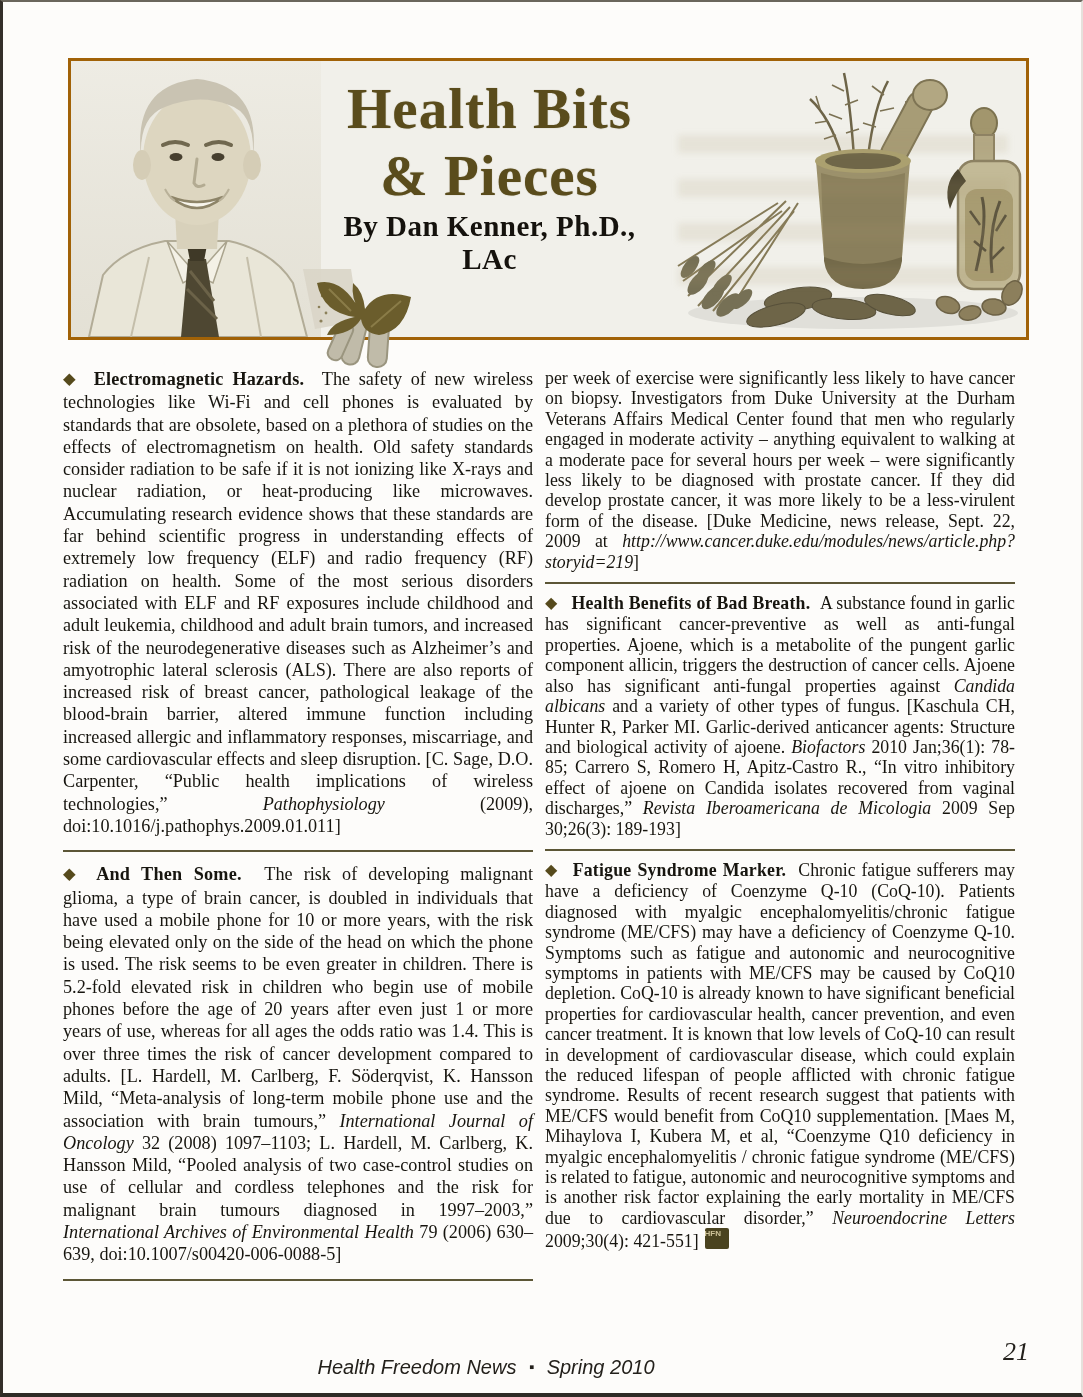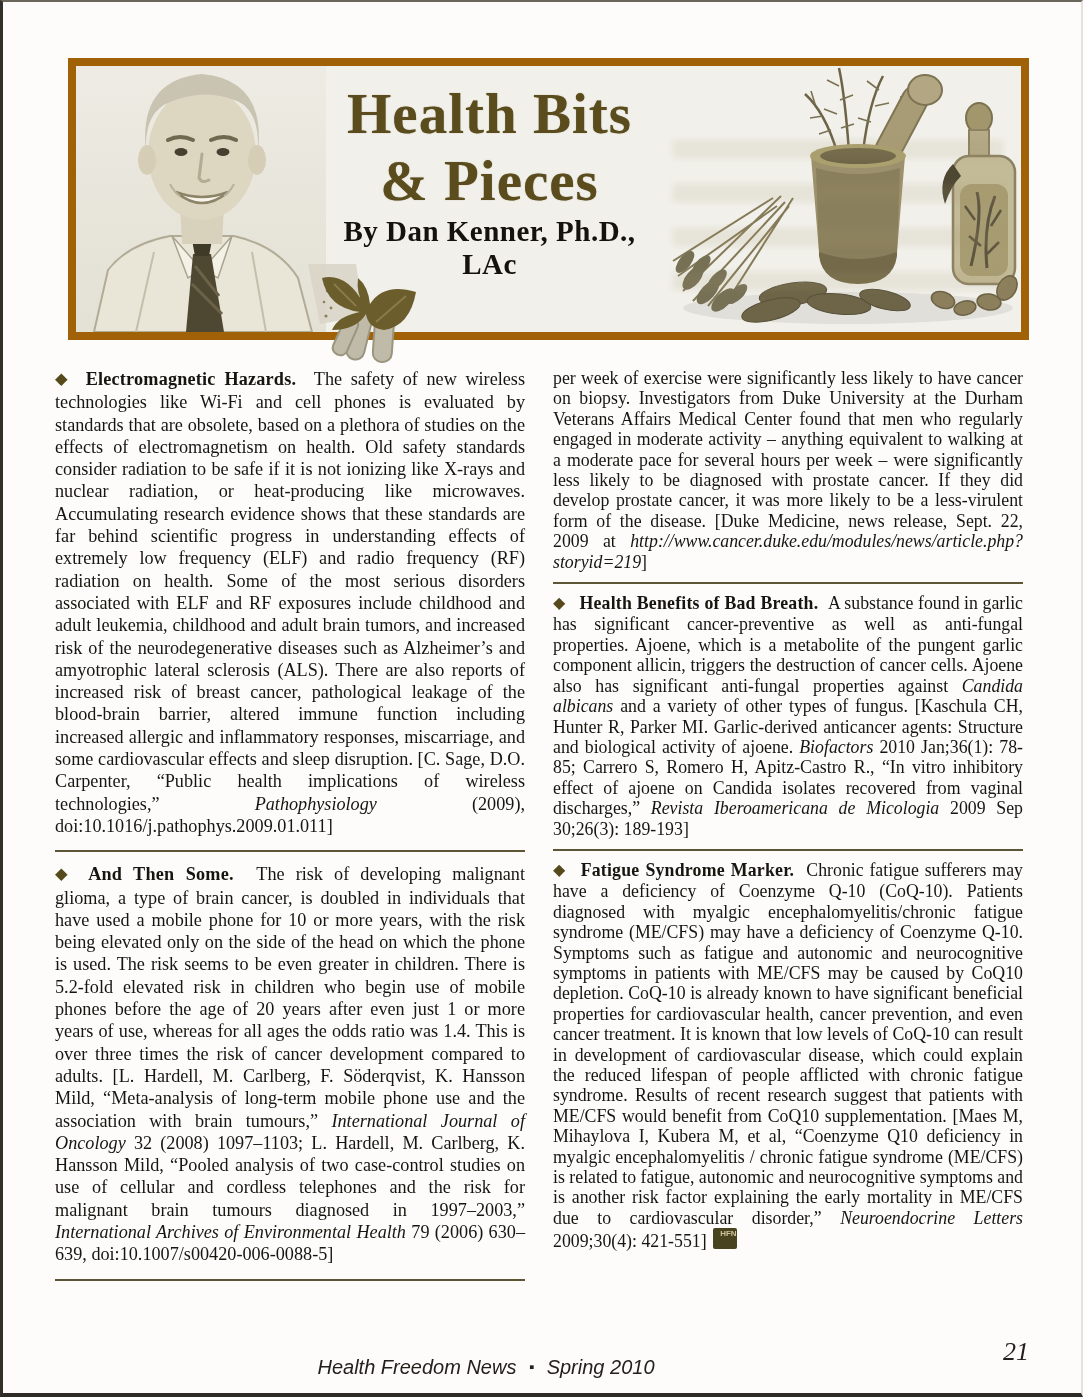--- a/index.html
+++ b/index.html
@@ -15,21 +15,21 @@
     border-top: 2px solid #6a665c;
     border-left: 3px solid #332f29;
     border-bottom: 4px solid #2e2b26;
     border-right: 2px solid #e6e1dc;
     overflow: hidden;
   }
   
   .header-box {
     position: absolute; left: 65px; top: 56px;
     width: 961px; height: 282px;
-    border: 8px solid #a16207;
+    border: 3px solid #a16207;
     background: #f1f0ea;
     display: flex;
   }
   .portrait-wrap { width: 250px; height: 100%; flex: none; }
   .portrait-wrap svg { display: block; width: 100%; height: 100%; }
   .title-area {
     flex: 1; text-align: center; padding-top: 14px;
     position: relative; z-index: 2;
   }
   .main-title {
@@ -51,23 +51,23 @@
         rgba(168,152,110,.14) 26px 44px);
     filter: blur(3px);
     pointer-events: none; z-index: 1;
   }
   .leaf-decoration {
     position: absolute; left: 222px; bottom: -42px; width: 150px; height: 110px;
     z-index: 3;
   }
   
   .columns {
-    position: absolute; left: 52px; top: 366px;
+    position: absolute; left: 60px; top: 366px;
     width: 968px; height: 982px;
-    display: flex; gap: 28px;
+    display: flex; gap: 12px;
     overflow: hidden;
     color: #17150f;
   }
   .col { width: 470px; flex: none; text-align: justify; }
   .col-left  { font-size: 18.2px; line-height: 22.3px; }
   .col-right { font-size: 17.8px; line-height: 20.4px; }
   .section { margin: 0; }
   .bullet {
     color: #564a1c; font-size: .9em; margin-right: 14px;
     position: relative; top: -1px;
@@ -77,21 +77,21 @@
   .divider {
     height: 2px; background: #5c5636; border: 0;
     margin: 13px 0 11px 0;
   }
   .col-right .divider { margin: 10px 0 9px 0; }
   i { font-style: italic; }
   .hfn {
     display: inline-block; vertical-align: -2px; margin-left: 6px;
     width: 24px; height: 21px; background: #4a431f;
     color: #cfc49a; font-family: "Liberation Sans", sans-serif;
-    font-size: 8px; font-weight: bold; text-align: right;
+    font-size: 8px; font-weight: bold; text-align: left;
     line-height: 11px; letter-spacing: 0; border-radius: 2px;
     overflow: hidden;
   }
   
   .footer {
     position: absolute; left: 0; bottom: 14px; width: 100%;
     font-family: "Liberation Sans", sans-serif;
     font-style: italic; color: #23201b;
   }
   .footer-center {

